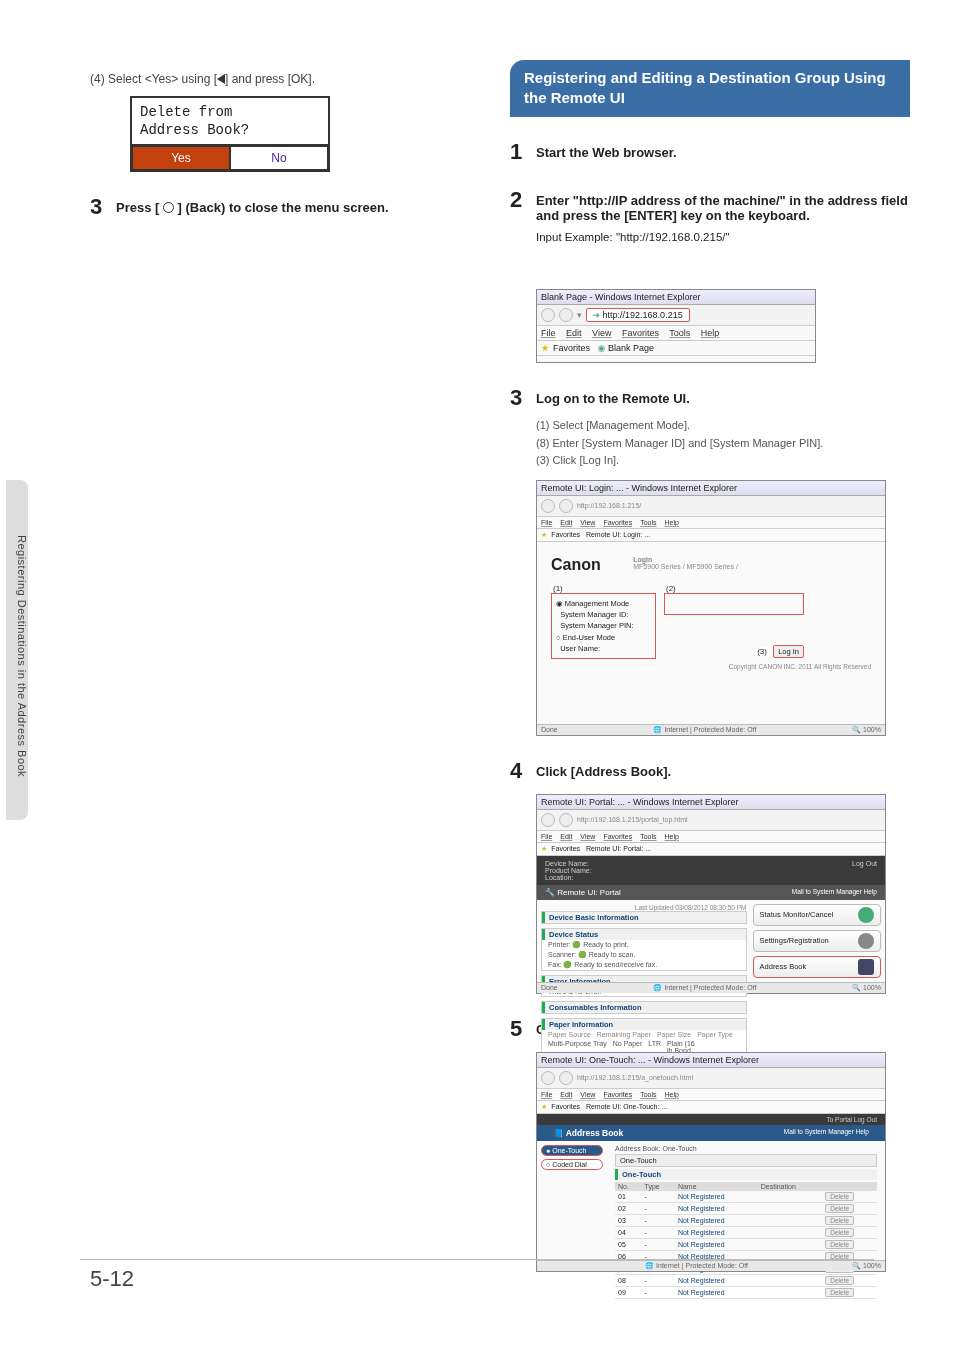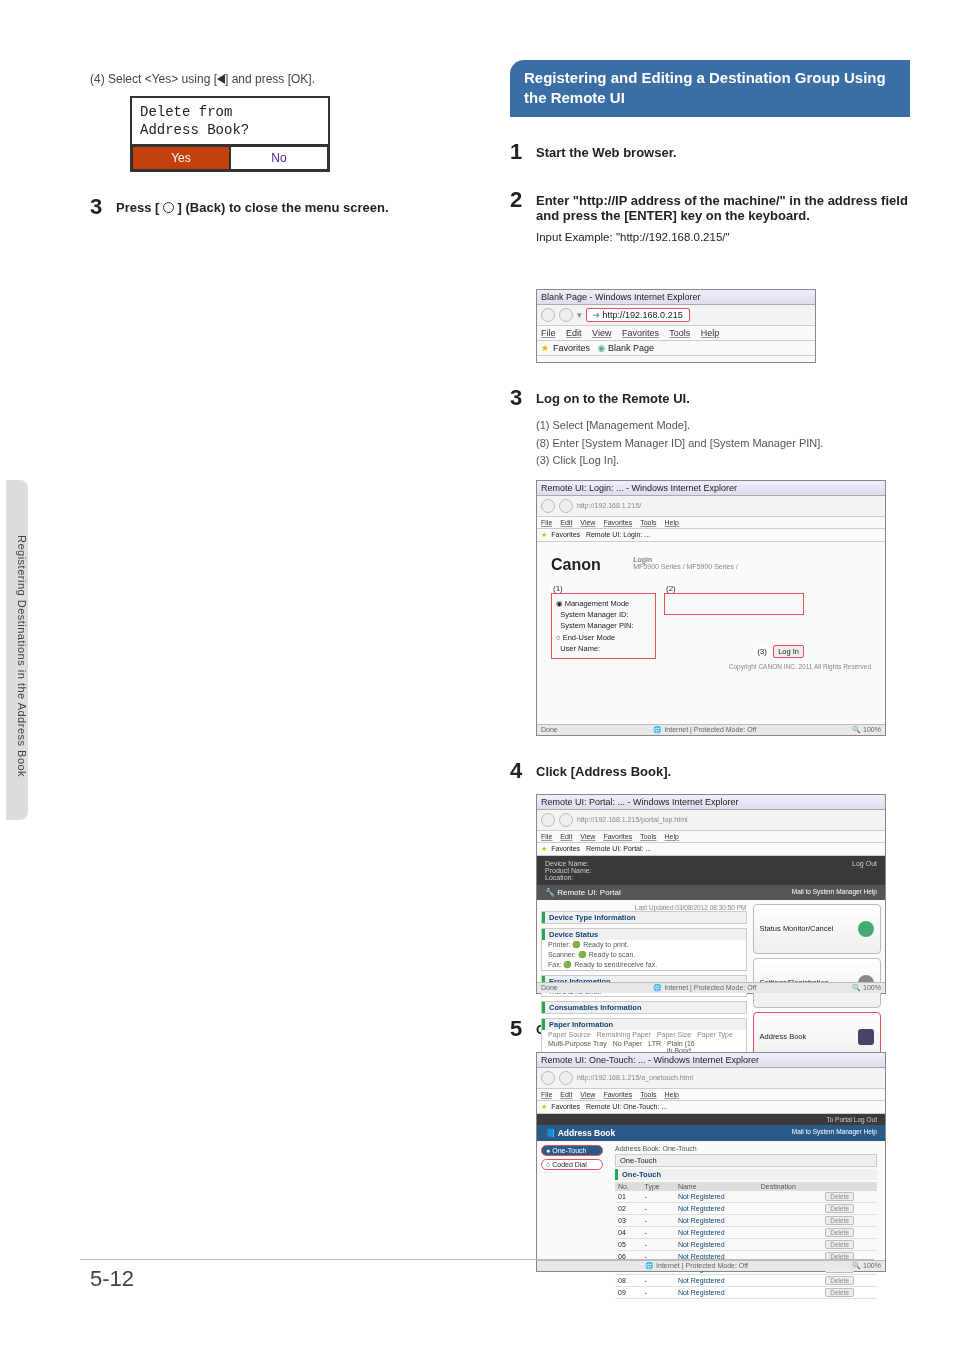--- a/index.html
+++ b/index.html
@@ -289,21 +289,21 @@
   }
   .ss-mini-row {
     padding: 1px 6px;
     font-size: 7px;
     color: #555;
   }
   .ss-sidebar-btn {
     background: linear-gradient(#fff,#eee);
     border: 1px solid #bbb;
     border-radius: 4px;
-    padding: 16px 6px;
+    padding: 2px 6px;
     font-size: 7.5px;
     margin-bottom: 4px;
     display: flex;
     justify-content: space-between;
     align-items: center;
   }
   .ss-sidebar-icon {
     width: 16px; height: 16px;
     background: #888;
     border-radius: 3px;
@@ -312,21 +312,21 @@
   .ss-onetouch {
     width: 350px;
     height: 220px;
     background: #fafafa;
     position: relative;
     font-size: 7.5px;
   }
   .ss-ab-bar {
     background: #2a5a8a;
     color: #fff;
-    padding: 3px 8px;
+    padding: 3px 16px;
     font-size: 8.5px;
     font-weight: bold;
     display: flex;
     justify-content: space-between;
   }
   .ss-ot-body { display: flex; }
   .ss-ot-side {
     width: 70px;
     padding: 4px;
   }
@@ -550,21 +550,21 @@
         <span>Log Out</span>
       </div>
       <div class="ss-portal-bar">
         <span>🔧 <span>Remote UI: Portal</span></span>
         <span style="font-size:6.5px;">Mail to System Manager  Help</span>
       </div>
       <div class="ss-portal-body">
         <div class="ss-portal-left">
           <div style="text-align:right;font-size:6.5px;color:#888;">Last Updated 03/08/2012 08:30:50 PM</div>
           <div class="ss-mini-box">
-            <div class="ss-mini-head">Device Type Information</div>
+            <div class="ss-mini-head">Device Basic Information</div>
           </div>
           <div class="ss-mini-box">
             <div class="ss-mini-head">Device Status</div>
             <div class="ss-mini-row"><span>Printer:</span> 🟢 <span>Ready to print.</span></div>
             <div class="ss-mini-row"><span>Scanner:</span> 🟢 <span>Ready to scan.</span></div>
             <div class="ss-mini-row"><span>Fax:</span> 🟢 <span>Ready to send/receive fax.</span></div>
           </div>
           <div class="ss-mini-box">
             <div class="ss-mini-head">Error Information</div>
             <div class="ss-mini-row">There is no error.</div>

